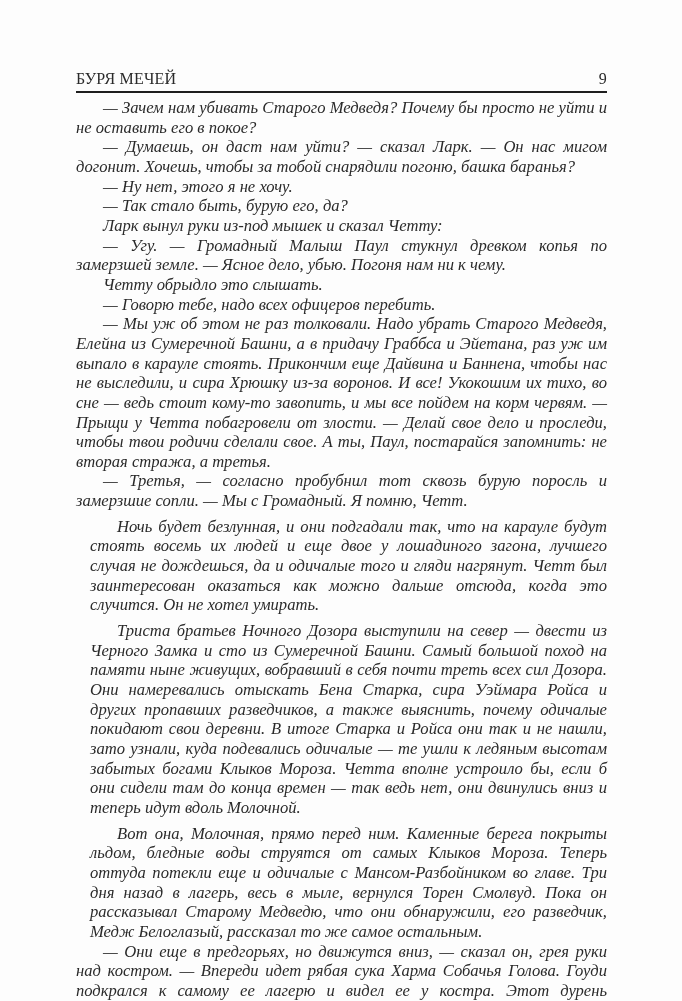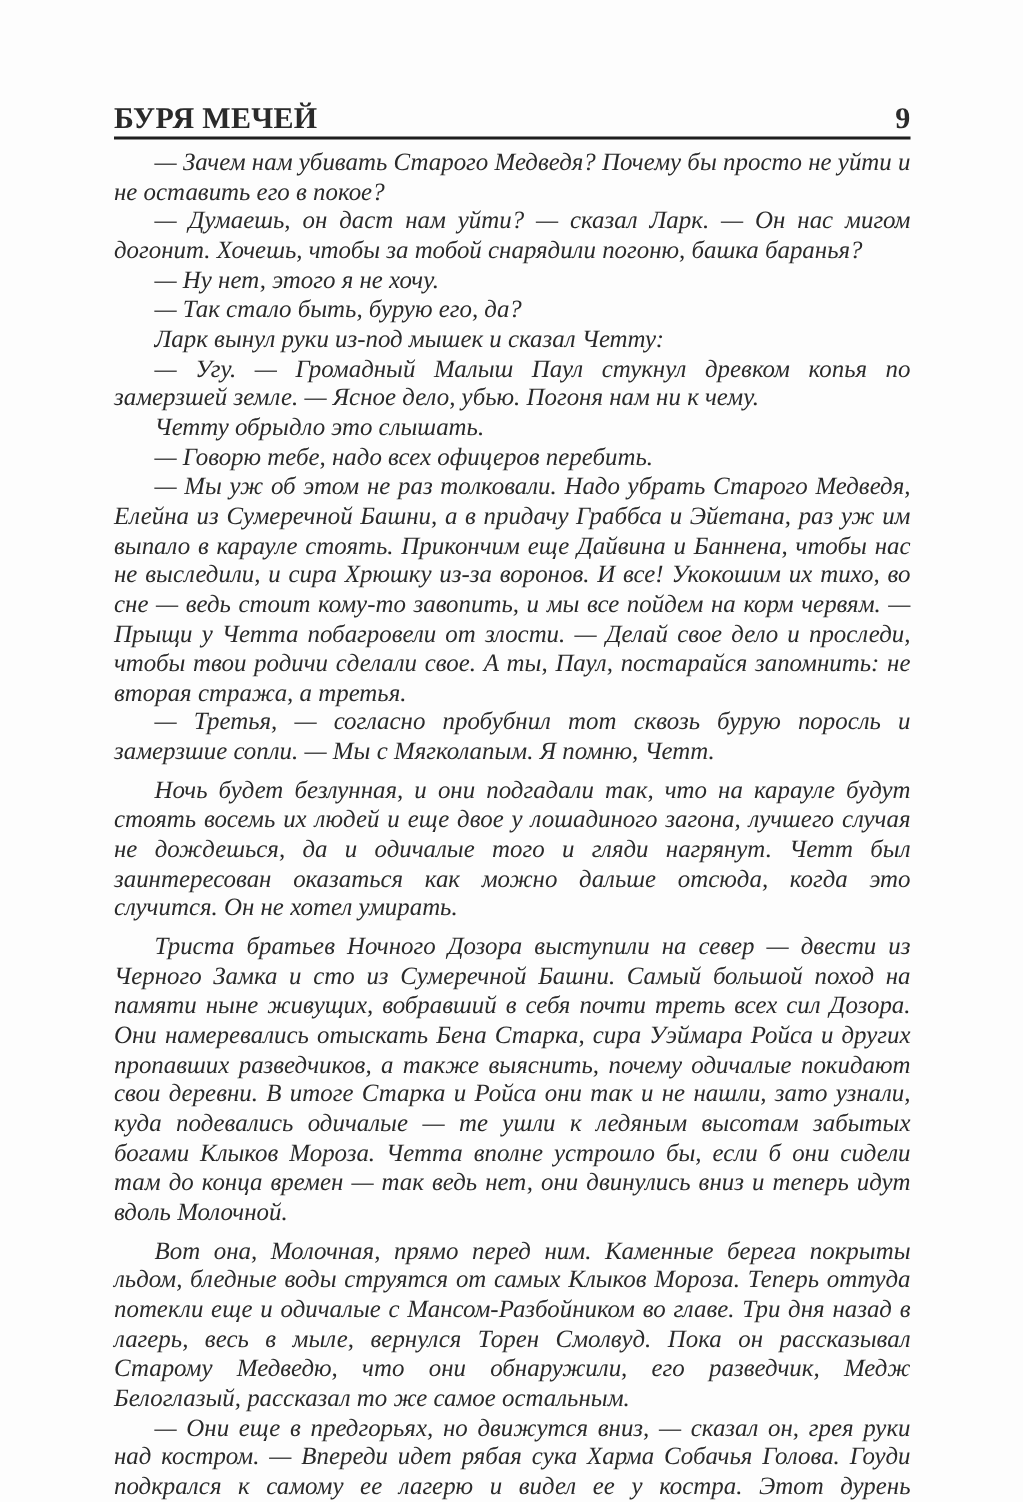--- a/index.html
+++ b/index.html
@@ -4,52 +4,52 @@
 <style>
   html, body { margin: 0; padding: 0; background: #fdfdfd; }
   body { width: 682px; height: 1001px; position: relative; overflow: hidden; }
   .page {
     position: absolute; left: 76px; top: 70px; width: 531px;
     font-family: "DejaVu Serif", "Liberation Serif", serif;
     color: #2a2a2a;
   }
   .running-head {
     display: flex; justify-content: space-between; align-items: flex-end;
-    font-family: "Liberation Serif", serif; font-weight: bold;
-    font-size: 20px; letter-spacing: 0.2px;
+    font-family: "Liberation Serif", serif; font-weight: normal;
+    font-size: 16px; letter-spacing: 0.2px;
     padding-bottom: 3px; border-bottom: 2px solid #1e1e1e;
     height: 18px; line-height: 18px;
   }
   .body-text {
     margin-top: 5px;
     font-family: "Liberation Serif", serif;
     font-size: 16.6px; line-height: 19.65px;
     text-align: justify;
   }
   .para { margin: 0; text-indent: 27px; font-style: italic; }
-  .gap { margin-top: 6px; }
+  .gap { margin-top: 6px; margin-left: 14px; }
 </style>
 </head>
 <body>
 
 <div class="page">
   <div class="running-head">
     <span>БУРЯ МЕЧЕЙ</span>
     <span>9</span>
   </div>
   <div class="body-text">
     <p class="para">— Зачем нам убивать Старого Медведя? Почему бы просто не уйти и не оставить его в покое?</p>
     <p class="para">— Думаешь, он даст нам уйти? — сказал Ларк. — Он нас мигом догонит. Хочешь, чтобы за тобой снарядили погоню, башка баранья?</p>
     <p class="para">— Ну нет, этого я не хочу.</p>
     <p class="para">— Так стало быть, бурую его, да?</p>
     <p class="para">Ларк вынул руки из-под мышек и сказал Четту:</p>
     <p class="para">— Угу. — Громадный Малыш Паул стукнул древком копья по замерзшей земле. — Ясное дело, убью. Погоня нам ни к чему.</p>
     <p class="para">Четту обрыдло это слышать.</p>
     <p class="para">— Говорю тебе, надо всех офицеров перебить.</p>
     <p class="para">— Мы уж об этом не раз толковали. Надо убрать Старого Медведя, Елейна из Сумеречной Башни, а в придачу Граббса и Эйетана, раз уж им выпало в карауле стоять. Прикончим еще Дайвина и Баннена, чтобы нас не выследили, и сира Хрюшку из-за воронов. И все! Укокошим их тихо, во сне — ведь стоит кому-то завопить, и мы все пойдем на корм червям. — Прыщи у Четта побагровели от злости. — Делай свое дело и проследи, чтобы твои родичи сделали свое. А ты, Паул, постарайся запомнить: не вторая стража, а третья.</p>
-    <p class="para">— Третья, — согласно пробубнил тот сквозь бурую поросль и замерзшие сопли. — Мы с Мягколапым. Я помню, Четт.</p>
+    <p class="para">— Третья, — согласно пробубнил тот сквозь бурую поросль и замерзшие сопли. — Мы с Громадный. Я помню, Четт.</p>
     <p class="para gap">Ночь будет безлунная, и они подгадали так, что на карауле будут стоять восемь их людей и еще двое у лошадиного загона, лучшего случая не дождешься, да и одичалые того и гляди нагрянут. Четт был заинтересован оказаться как можно дальше отсюда, когда это случится. Он не хотел умирать.</p>
     <p class="para gap">Триста братьев Ночного Дозора выступили на север — двести из Черного Замка и сто из Сумеречной Башни. Самый большой поход на памяти ныне живущих, вобравший в себя почти треть всех сил Дозора. Они намеревались отыскать Бена Старка, сира Уэймара Ройса и других пропавших разведчиков, а также выяснить, почему одичалые покидают свои деревни. В итоге Старка и Ройса они так и не нашли, зато узнали, куда подевались одичалые — те ушли к ледяным высотам забытых богами Клыков Мороза. Четта вполне устроило бы, если б они сидели там до конца времен — так ведь нет, они двинулись вниз и теперь идут вдоль Молочной.</p>
     <p class="para gap">Вот она, Молочная, прямо перед ним. Каменные берега покрыты льдом, бледные воды струятся от самых Клыков Мороза. Теперь оттуда потекли еще и одичалые с Мансом-Разбойником во главе. Три дня назад в лагерь, весь в мыле, вернулся Торен Смолвуд. Пока он рассказывал Старому Медведю, что они обнаружили, его разведчик, Медж Белоглазый, рассказал то же самое остальным.</p>
     <p class="para">— Они еще в предгорьях, но движутся вниз, — сказал он, грея руки над костром. — Впереди идет рябая сука Харма Собачья Голова. Гоуди подкрался к самому ее лагерю и видел ее у костра. Этот дурень Тумберджон хотел снять ее из лука, но у Смолвуда хватило ума ему запретить.</p>
 
   </div>
 </div>
 
 </body></html>

